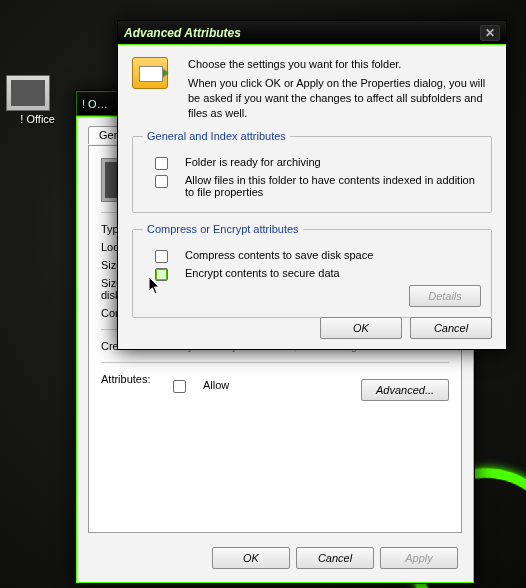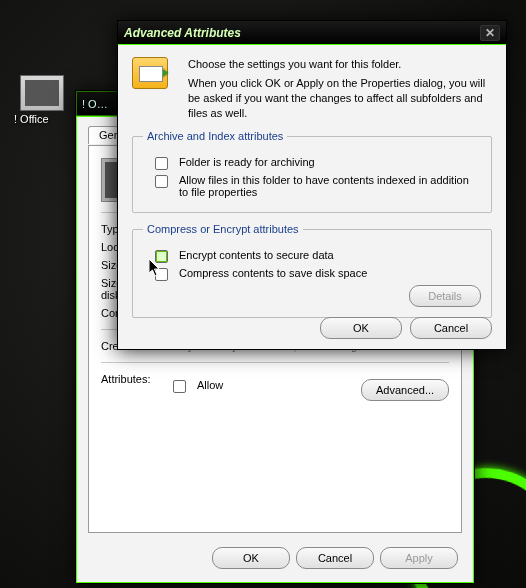--- a/index.html
+++ b/index.html
@@ -11,24 +11,24 @@
     font-family: "Segoe UI", Tahoma, sans-serif;
     font-size: 11px;
     color: #000;
     overflow: hidden;
     position: relative;
   }
 
   
   .desktop-icon {
     position: absolute;
-    left: 14px;
+    left: 0;
     top: 75px;
     width: 55px;
-    text-align: left;
+    text-align: right;
   }
   .desktop-icon .folder {
     width: 44px;
     height: 36px;
     margin: 0 auto 2px;
     background: linear-gradient(#d8d8d8,#bcbcbc);
     border: 1px solid #666;
     position: relative;
   }
   .desktop-icon .folder:before {
@@ -118,22 +118,23 @@
   .thumb:before{content:"";position:absolute;left:3px;top:3px;right:3px;bottom:3px;background:#555;}
   .propline{margin:6px 0;font-size:11px;}
   .proplabel{display:inline-block;width:60px;vertical-align:top;}
   .hr{border:none;border-top:1px solid #ccc;margin:10px 0;}
   .btn{
     display:inline-flex;align-items:center;justify-content:center;
     min-width:78px;height:22px;
     background:linear-gradient(#fafafa,#e0e0e0);
     border:1px solid #8a8a8a;
     font-size:11px;
-    border-radius:10px;
+    border-radius:2px;
     cursor:default;
+    font-style:italic;
   }
   .btn.disabled{color:#9a9a9a;}
   .buttonbar{
     position:absolute;left:0;right:0;bottom:8px;
     display:flex;justify-content:flex-end;gap:6px;padding-right:10px;
   }
 
   
   .win-adv{
     position:absolute;
@@ -186,21 +187,21 @@
   }
   .intro .txt{font-size:11px;line-height:1.35;}
   fieldset{
     border:1px solid #bdbdbd;
     border-radius:2px;
     margin:8px 0 10px;
     padding:10px 10px 10px 10px;
     font-size:11px;
   }
   legend{padding:0 4px;color:#1a3e8c;font-size:11px;}
-  .chkline{display:flex;align-items:flex-start;gap:11px;margin:4px 0;padding-left:12px;}
+  .chkline{display:flex;align-items:flex-start;gap:17px;margin:4px 0;padding-left:12px;}
   .chkbox{
     width:13px;height:13px;border:1px solid #6a6a6a;background:#fff;
     flex:0 0 13px;border-radius:2px;margin-top:1px;position:relative;
   }
   .chkbox.hover{box-shadow:0 0 0 1px #5bbf00 inset;background:#dfffcc;}
   .detailsrow{display:flex;justify-content:flex-end;margin-top:4px;}
   .adv-buttonbar{
     position:absolute;right:14px;bottom:10px;display:flex;gap:8px;
   }
   .cursor{
@@ -274,45 +275,45 @@
       <div class="ico">
           <span class="arrow"></span>
         </div>
       <div class="txt">
         <div style="margin-bottom:4px;">Choose the settings you want for this folder.</div>
         <div>When you click OK or Apply on the Properties dialog, you will be asked if you want the changes to affect all subfolders and files as well.</div>
       </div>
     </div>
 
     <fieldset>
-      <legend>Archive and Index attributes</legend>
+      <legend>General and Index attributes</legend>
       <div class="chkline">
         <span class="chkbox"></span>
         <span>Folder is ready for archiving</span>
       </div>
       <div class="chkline">
         <span class="chkbox"></span>
         <span>Allow files in this folder to have contents indexed in addition to file properties</span>
       </div>
     </fieldset>
 
     <fieldset>
       <legend>Compress or Encrypt attributes</legend>
+      <div class="chkline">
+        <span class="chkbox"></span>
+        <span>Compress contents to save disk space</span>
+      </div>
       <div class="chkline" style="position:relative;">
         <span class="chkbox hover"></span>
         <span>Encrypt contents to secure data</span>
 
         <svg class="cursor" style="left:6px;top:10px;" viewBox="0 0 14 20">
           <path d="M0 0 L0 14 L3.5 11 L6 17 L8 16 L5.5 10 L10 10 Z" fill="#000" stroke="#fff" stroke-width="1"></path>
         </svg>
       </div>
-      <div class="chkline">
-        <span class="chkbox"></span>
-        <span>Compress contents to save disk space</span>
-      </div>
       <div class="detailsrow">
         <span class="btn disabled" style="min-width:72px;">Details</span>
       </div>
     </fieldset>
 
     <div class="adv-buttonbar">
       <span class="btn" style="min-width:82px;">OK</span>
       <span class="btn" style="min-width:82px;">Cancel</span>
     </div>
   </div>

